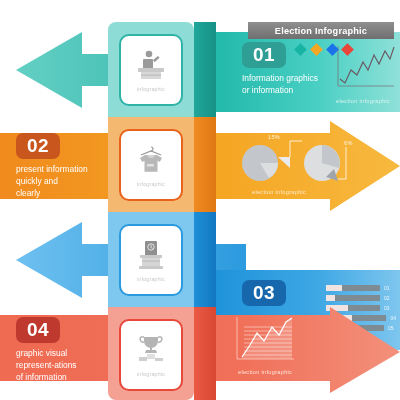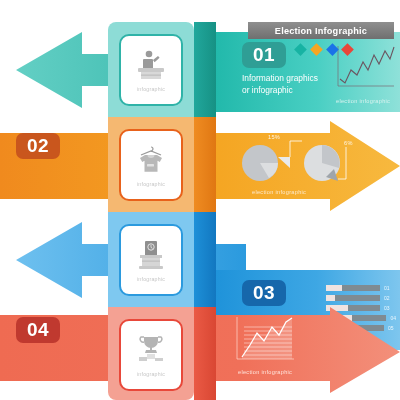--- a/index.html
+++ b/index.html
@@ -110,21 +110,21 @@
       </linearGradient>
         </defs>
       <path d="M0,40 L66,2 L66,24 L230,24 L230,56 L66,56 L66,78 Z" fill="url(#gt1)"></path>
     </svg>
 
     <div class="band-right" style="left:216px;top:10px;width:184px;height:80px;
          background:linear-gradient(90deg,#22b9ab,#49cfc3 55%,#8fe1d9);">
       <div style="position:absolute;left:26px;top:10px;">
         <span class="badge badge-teal">01</span>
         <div class="blurb" style="white-space:pre-line;">Information graphics
-or infographic</div>
+or information</div>
       </div>
 
       <svg class="mini" style="left:118px;top:12px;" width="62" height="52" viewBox="0 0 62 52">
         <line x1="4" y1="2" x2="4" y2="42" stroke="#7a6b72" stroke-width="0.7"></line>
         <line x1="4" y1="42" x2="60" y2="42" stroke="#7a6b72" stroke-width="0.7"></line>
         <polyline points="6,35 11,39 17,26 23,31 29,18 34,26 40,11 45,20 51,7 56,15 60,3" fill="none" stroke="#6b5560" stroke-width="1.1"></polyline>
       </svg>
       <div class="cap-chart" style="position:absolute;left:120px;top:66px;color:#d8f3ef;">election infographic</div>
     </div>
   </div>
@@ -137,20 +137,23 @@
         <stop offset="0" stop-color="#f08a1e"></stop>
             <stop offset="0.55" stop-color="#f5a623"></stop>
             <stop offset="1" stop-color="#f7b93f"></stop>
       </linearGradient>
         </defs>
       <path d="M0,12 L330,12 L330,0 L400,45 L330,90 L330,78 L0,78 Z" fill="url(#go2)"></path>
     </svg>
 
     <div style="position:absolute;left:16px;top:16px;">
       <span class="badge badge-orange">02</span>
+      <div class="blurb" style="white-space:pre-line;">present information
+quickly and
+clearly</div>
     </div>
 
     <svg class="mini" style="left:234px;top:10px;" width="126" height="62" viewBox="0 0 126 62">
 
       <circle cx="26" cy="36" r="18" fill="#c3c6ca"></circle>
       <path d="M26,36 L44,36 A18,18 0 0,1 35,51 Z" fill="#dcdee0"></path>
       <path d="M44,30 L56,30 L56,41 Z" fill="#e8eaec"></path>
       <line x1="56" y1="30" x2="56" y2="14" stroke="#fff" stroke-width="0.8"></line>
       <line x1="56" y1="14" x2="68" y2="14" stroke="#fff" stroke-width="0.8"></line>
 
@@ -227,20 +230,23 @@
           <linearGradient id="gr4" x1="0" y1="0" x2="1" y2="0">
         <stop offset="0" stop-color="#ef6b52"></stop>
             <stop offset="0.6" stop-color="#f07059"></stop>
             <stop offset="1" stop-color="#f3907b"></stop>
       </linearGradient>
         </defs>
       <path d="M0,8 L330,8 L330,0 L400,45 L330,86 L330,74 L0,74 Z" fill="url(#gr4)"></path>
     </svg>
     <div style="position:absolute;left:16px;top:10px;">
       <span class="badge badge-red">04</span>
+      <div class="blurb" style="white-space:pre-line;">graphic visual
+represent-ations
+of information</div>
     </div>
 
     <svg class="mini" style="left:234px;top:8px;" width="62" height="52" viewBox="0 0 62 52">
       <line x1="3" y1="2" x2="3" y2="44" stroke="#ffd9cf" stroke-width="0.7"></line>
       <line x1="3" y1="44" x2="60" y2="44" stroke="#ffd9cf" stroke-width="0.7"></line>
       <g stroke="#ffffff" stroke-width="0.55" opacity="0.85">
         <line x1="10" y1="40" x2="58" y2="40"></line>
           <line x1="10" y1="36" x2="58" y2="36"></line>
         <line x1="10" y1="32" x2="58" y2="32"></line>
           <line x1="10" y1="28" x2="58" y2="28"></line>

